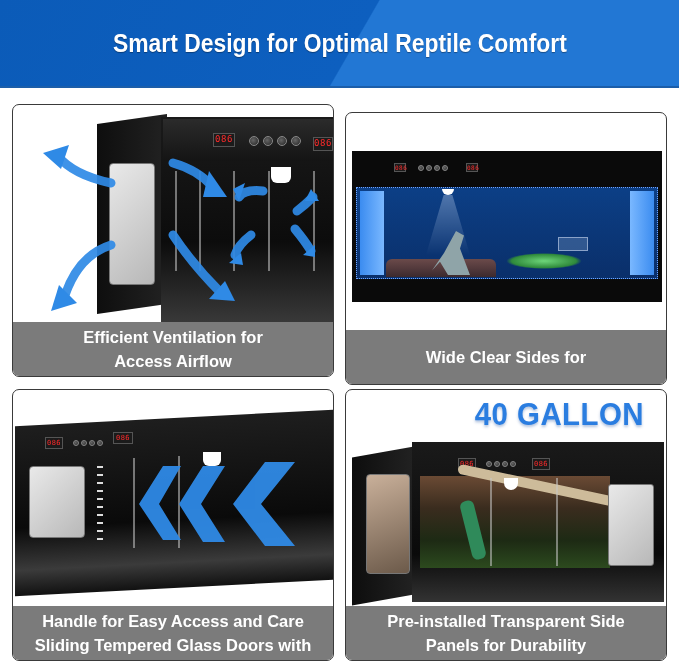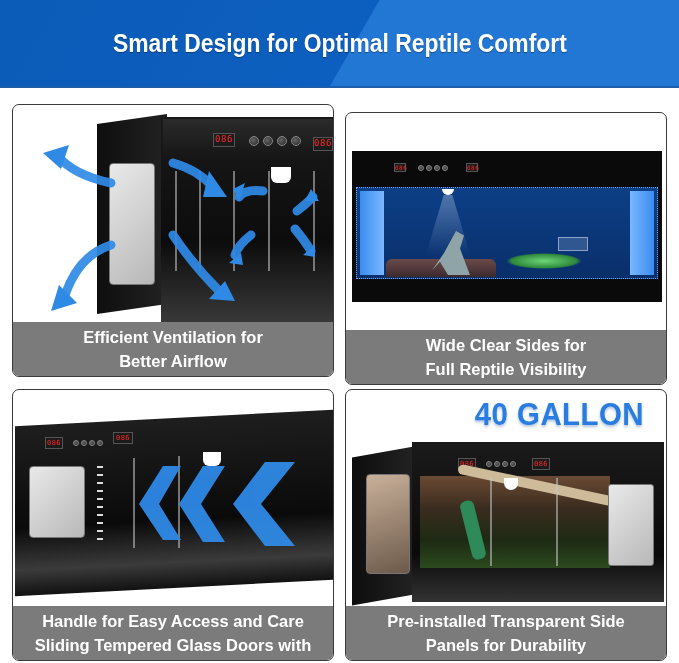--- a/index.html
+++ b/index.html
@@ -99,21 +99,21 @@
         <polygon points="196,194 222,196 212,176"></polygon>
         <polygon points="220,84 232,78 226,96"></polygon>
         <polygon points="216,158 228,148 230,160"></polygon>
         <polygon points="298,84 306,96 292,96"></polygon>
         <polygon points="302,152 290,150 302,140"></polygon>
       </g>
     </svg>
   </div>
   <div class="caption">
     <span>Efficient Ventilation for</span>
-    <span>Better Airflow</span>
+    <span>Access Airflow</span>
   </div>
 </div>
 
 <div class="card" style="left:345px; top:112px; width:322px; height:273px;">
   <div class="art" style="height:219px;">
     <div class="tank" style="left:6px; top:38px; width:310px; height:151px; background:#0a0a0a;"></div>
     <div class="display sm" style="left:48px; top:50px; width:12px; height:9px;">086</div>
     <div class="knob sm" style="left:72px; top:52px;"></div>
     <div class="knob sm" style="left:80px; top:52px;"></div>
     <div class="knob sm" style="left:88px; top:52px;"></div>
@@ -124,21 +124,20 @@
     <div style="position:absolute; left:284px; top:78px; width:24px; height:84px; background:linear-gradient(270deg,#3b8cf0,#7ab8ff);"></div>
     <div class="lamp" style="left:96px; top:76px; width:12px; height:6px;"></div>
     <div style="position:absolute; left:80px; top:82px; width:44px; height:60px; background:linear-gradient(rgba(180,200,230,0.4),rgba(180,200,230,0)); clip-path:polygon(40% 0,60% 0,100% 100%,0 100%);"></div>
     <div style="position:absolute; left:40px; top:146px; width:110px; height:18px; background:linear-gradient(#6b4a4a,#3c2a2e); border-radius:6px 6px 0 0;"></div>
     <div style="position:absolute; left:86px; top:118px; width:40px; height:44px; background:#8fa4a8; clip-path:polygon(60% 0,80% 10%,70% 40%,95% 100%,40% 100%,20% 70%,0 90%,30% 50%);"></div>
     <div style="position:absolute; left:160px; top:140px; width:76px; height:16px; background:radial-gradient(ellipse at center,#6ed67a,#2f8a3b 60%,transparent 70%);"></div>
     <div style="position:absolute; left:212px; top:124px; width:30px; height:14px; border:1px solid #8aa2c8; background:rgba(140,170,210,0.3);"></div>
   </div>
   <div class="caption">
     <span>Wide Clear Sides for</span>
-    <span>Full Reptile Visibility</span>
   </div>
 </div>
 
 <div class="card" style="left:12px; top:389px; width:322px; height:272px;">
   <div class="art" style="height:218px;">
     <div class="tank" style="left:2px; top:28px; width:318px; height:170px; background:linear-gradient(180deg,#1e1e1e 0%,#0a0a0a 60%,#3b3b3b 85%,#111 100%); transform:skewY(-3deg);"></div>
     <div class="display" style="left:32px; top:47px; width:18px; height:12px; font-size:7px; line-height:10px;">086</div>
     <div class="knob sm" style="left:60px; top:50px;"></div>
     <div class="knob sm" style="left:68px; top:50px;"></div>
     <div class="knob sm" style="left:76px; top:50px;"></div>

